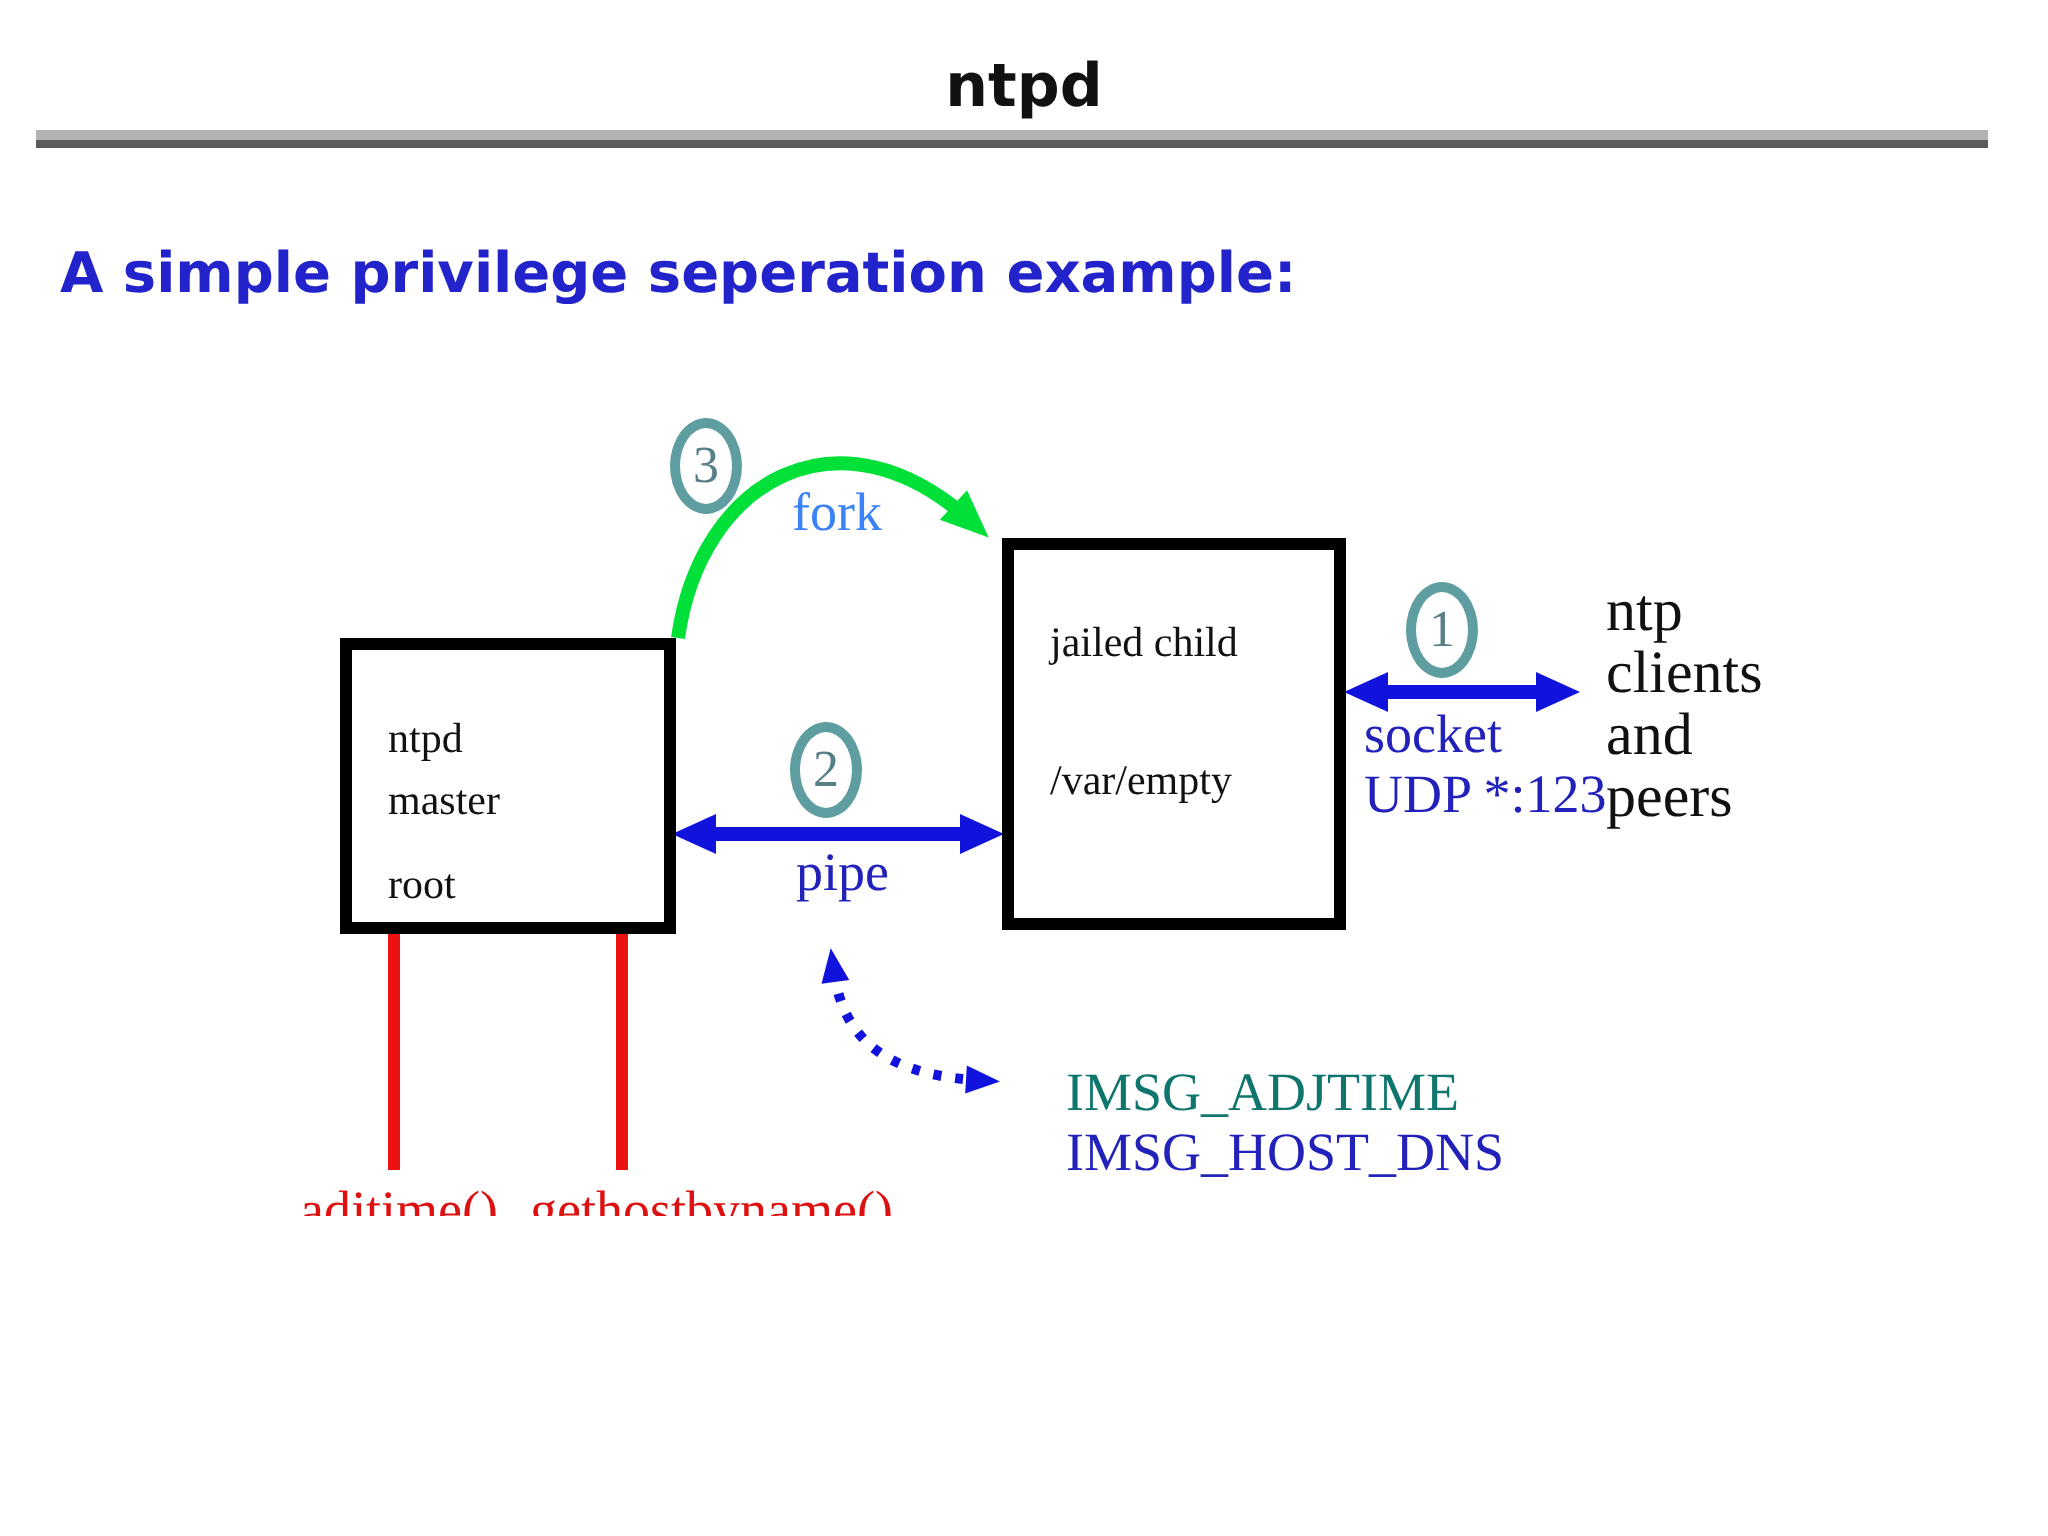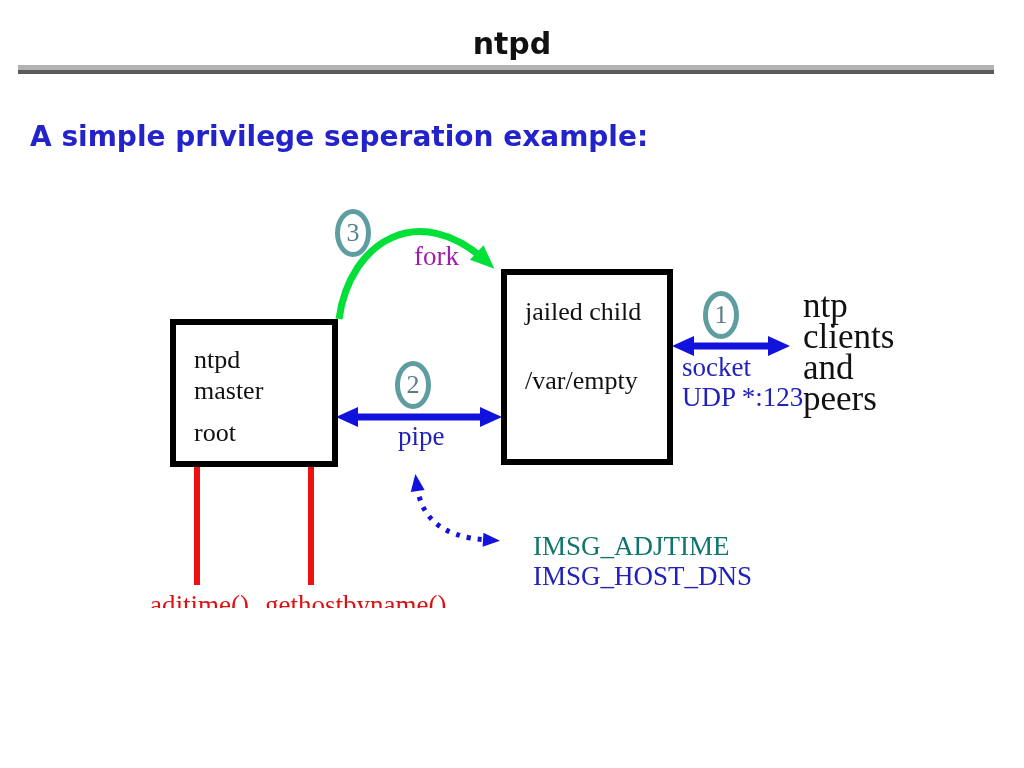--- a/index.html
+++ b/index.html
@@ -19,46 +19,46 @@
   #rule .dark{height:4px;background:#5b5b5b;}
   #subtitle{
     left:30px;top:120px;
     font-family:"DejaVu Sans",sans-serif;font-weight:600;
     font-size:28px;color:#2323cc;
   }
   
   .pbox{border:6px solid #000;background:#fff;box-sizing:border-box;z-index:2;}
   #master-box{left:170px;top:319px;width:168px;height:148px;}
   #child-box{left:501px;top:269px;width:172px;height:196px;}
-  .pbox .bline{position:absolute;left:18px;font-size:26px;color:#111;white-space:nowrap;}
+  .pbox .bline{position:absolute;left:18px;font-size:21px;color:#111;white-space:nowrap;margin-top:12px;}
   #master-box .l1{top:20px;}
   #master-box .l2{top:51px;}
   #master-box .l3{top:93px;}
   #child-box .l1{top:22px;}
   #child-box .l2{top:91px;}
   #child-box .l3{top:144px;}
   
   .stepnum{
     border:5px solid #5f9ea0;border-radius:50%;box-sizing:border-box;
     width:36px;height:48px;z-index:3;
     display:flex;align-items:center;justify-content:center;
     font-size:26px;color:#587f87;background:transparent;
   }
   #step3{left:335px;top:209px;}
   #step2{left:395px;top:361px;}
   #step1{left:703px;top:291px;}
   
   #arrows{left:0;top:0;z-index:1;pointer-events:none;}
   
   .lbl{white-space:nowrap;z-index:3;}
-  #fork-label{left:414px;top:241px;font-size:27px;color:#a21caf;}
+  #fork-label{left:396px;top:241px;font-size:27px;color:#3b82f6;}
   #pipe-label{left:398px;top:421px;font-size:27px;color:#2222bb;}
   #socket-label{left:682px;top:352px;font-size:27px;color:#2222bb;}
   #udp-label{left:682px;top:382px;font-size:27px;color:#2222bb;}
-  #peers-block{left:803px;top:290px;font-size:35px;color:#111;line-height:31px;font-family:Liberation Serif, serif;}
+  #peers-block{left:803px;top:290px;font-size:30px;color:#111;line-height:31px;font-family:Liberation Serif, serif;}
   #adjtime-label{left:150px;top:590px;font-size:27px;color:#dd1111;}
   #gethost-label{left:265px;top:590px;font-size:27px;color:#dd1111;}
   #msg-heading{left:512px;top:500px;font-size:27px;color:#2222bb;}
   #msg-item1{left:533px;top:531px;font-size:27px;color:#0f766e;}
   #msg-item2{left:533px;top:561px;font-size:27px;color:#2222bb;}
 </style>
 </head>
 <body>
 
 <div id="slide">

